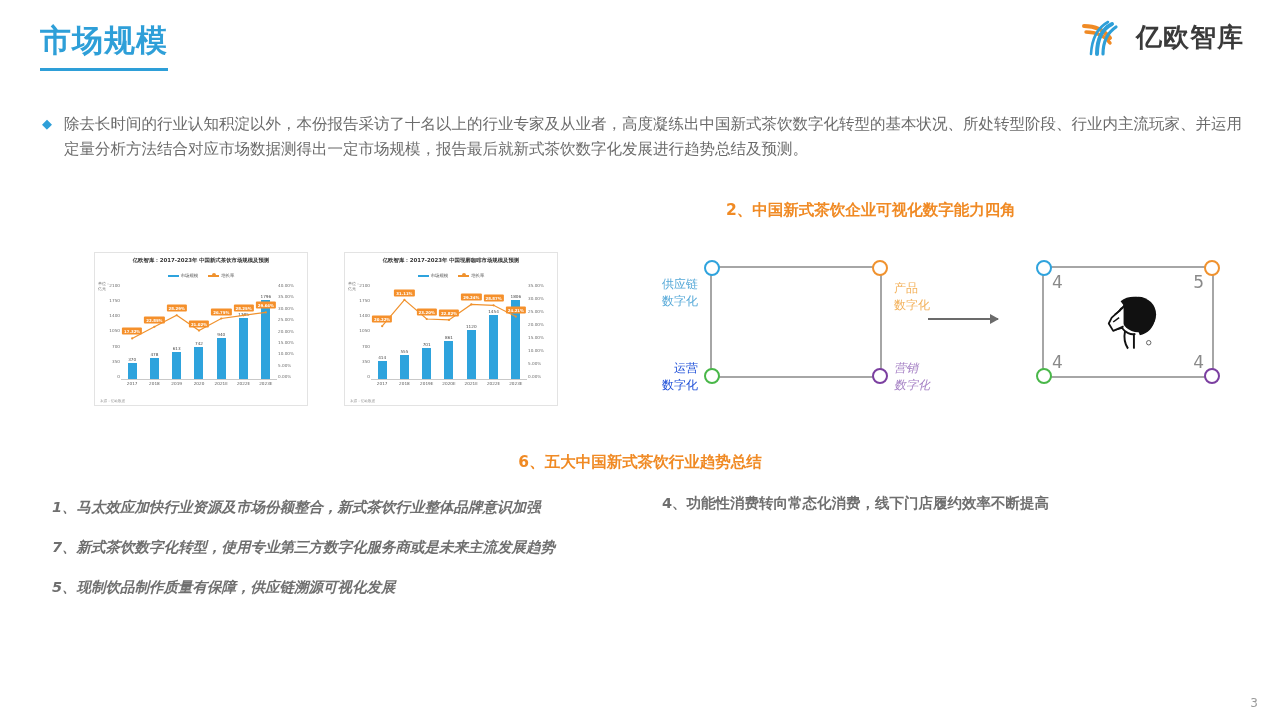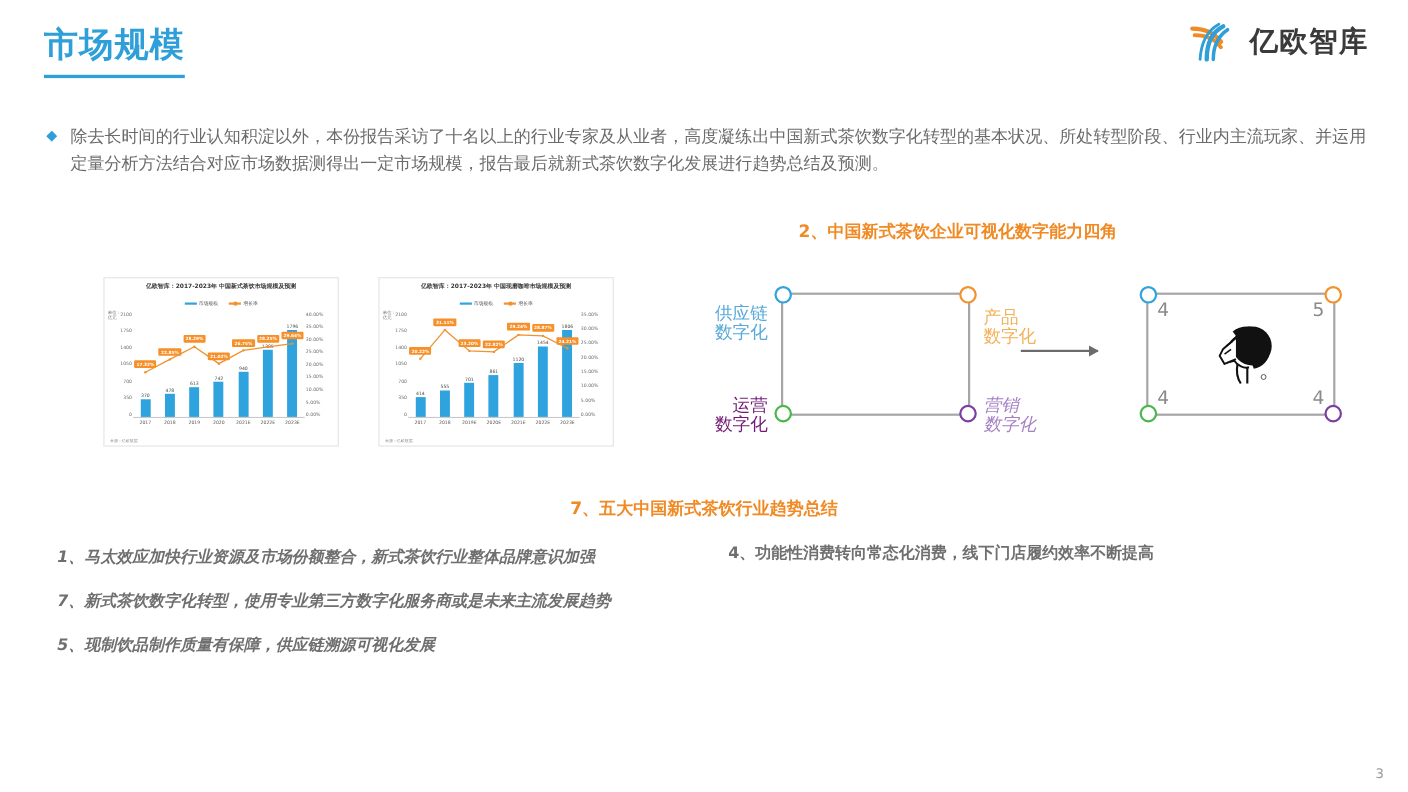--- a/index.html
+++ b/index.html
@@ -233,27 +233,27 @@
     background: #ffffff;
     border: 2px solid #999;
     transform: translate(-50%, -50%);
   }
   .n-tl { left: 0; top: 0; border-color: #2fa3dd; }
   .n-tr { left: 100%; top: 0; border-color: #f0922e; }
   .n-bl { left: 0; top: 100%; border-color: #49b749; }
   .n-br { left: 100%; top: 100%; border-color: #7b3fa0; }
   .q-label {
     position: absolute;
-    font-size: 16px;
+    font-size: 12px;
     line-height: 17px;
     white-space: nowrap;
   }
   #ql-supply { right: 182px; top: 8px; text-align: right; color: #56a9d8; }
   #ql-product { left: 182px; top: 12px; color: #f3b15a; }
-  #ql-ops { right: 182px; top: 92px; text-align: right; color: #701a75; }
+  #ql-ops { right: 182px; top: 92px; text-align: right; color: #1d4ed8; }
   #ql-marketing { left: 182px; top: 92px; color: #a47fc4; font-style: italic; }
   .arrow {
     position: absolute;
     left: 292px; top: 68px;
     width: 70px; height: 2px;
     background: #6b6b6b;
   }
   .arrow::after {
     content: "";
     position: absolute;
@@ -318,21 +318,21 @@
     </svg>
     <div class="logo-text">亿欧智库</div>
   </div>
 
   <div class="intro">
     <div class="intro-bullet">◆</div>
     <div class="intro-text">除去长时间的行业认知积淀以外，本份报告采访了十名以上的行业专家及从业者，高度凝练出中国新式茶饮数字化转型的基本状况、所处转型阶段、行业内主流玩家、并运用定量分析方法结合对应市场数据测得出一定市场规模，报告最后就新式茶饮数字化发展进行趋势总结及预测。</div>
   </div>
 
   <div class="sec-head" id="sec2">2、中国新式茶饮企业可视化数字能力四角</div>
-  <div class="sec-head" id="sec3">7、五大中国新式茶饮行业趋势总结</div>
+  <div class="sec-head" id="sec3">6、五大中国新式茶饮行业趋势总结</div>
 
   <div class="chart-card" id="chart1">
     <div class="chart-title">亿欧智库：2017-2023年 中国新式茶饮市场规模及预测</div>
     <div class="chart-legend">
       <div class="lg">
         <span class="lg-bar"></span>
         <span>市场规模</span>
       </div>
       <div class="lg">
         <span class="lg-line"></span>

